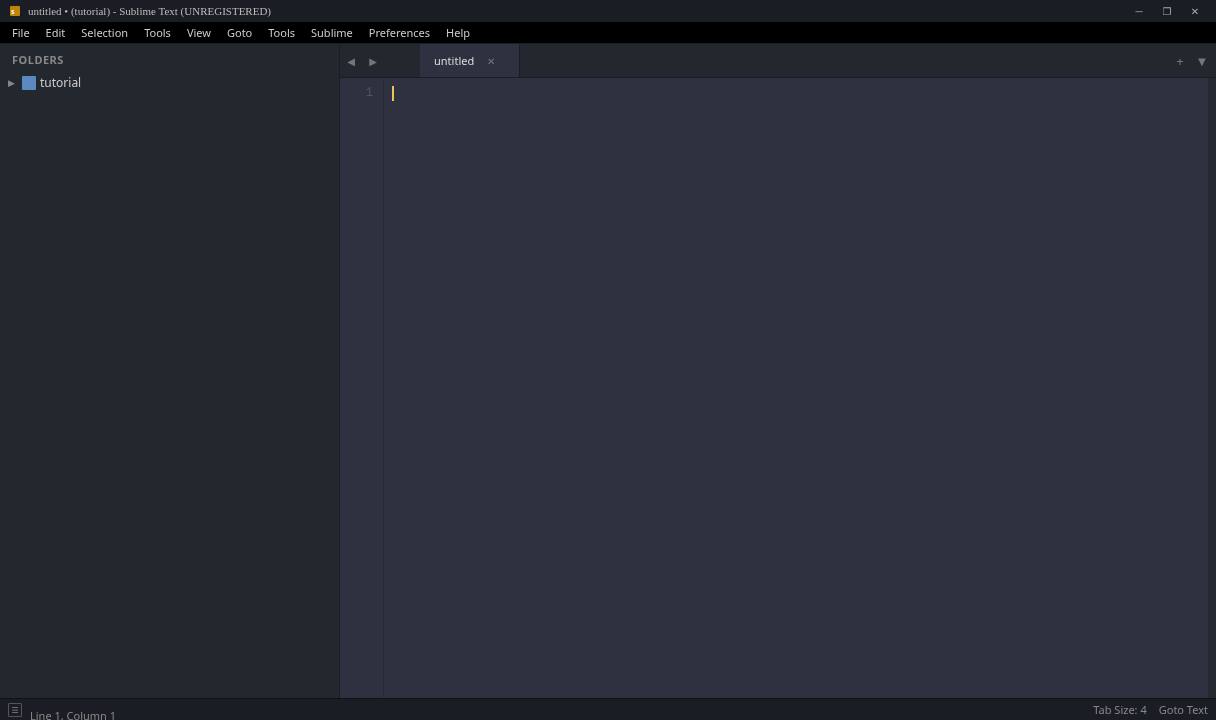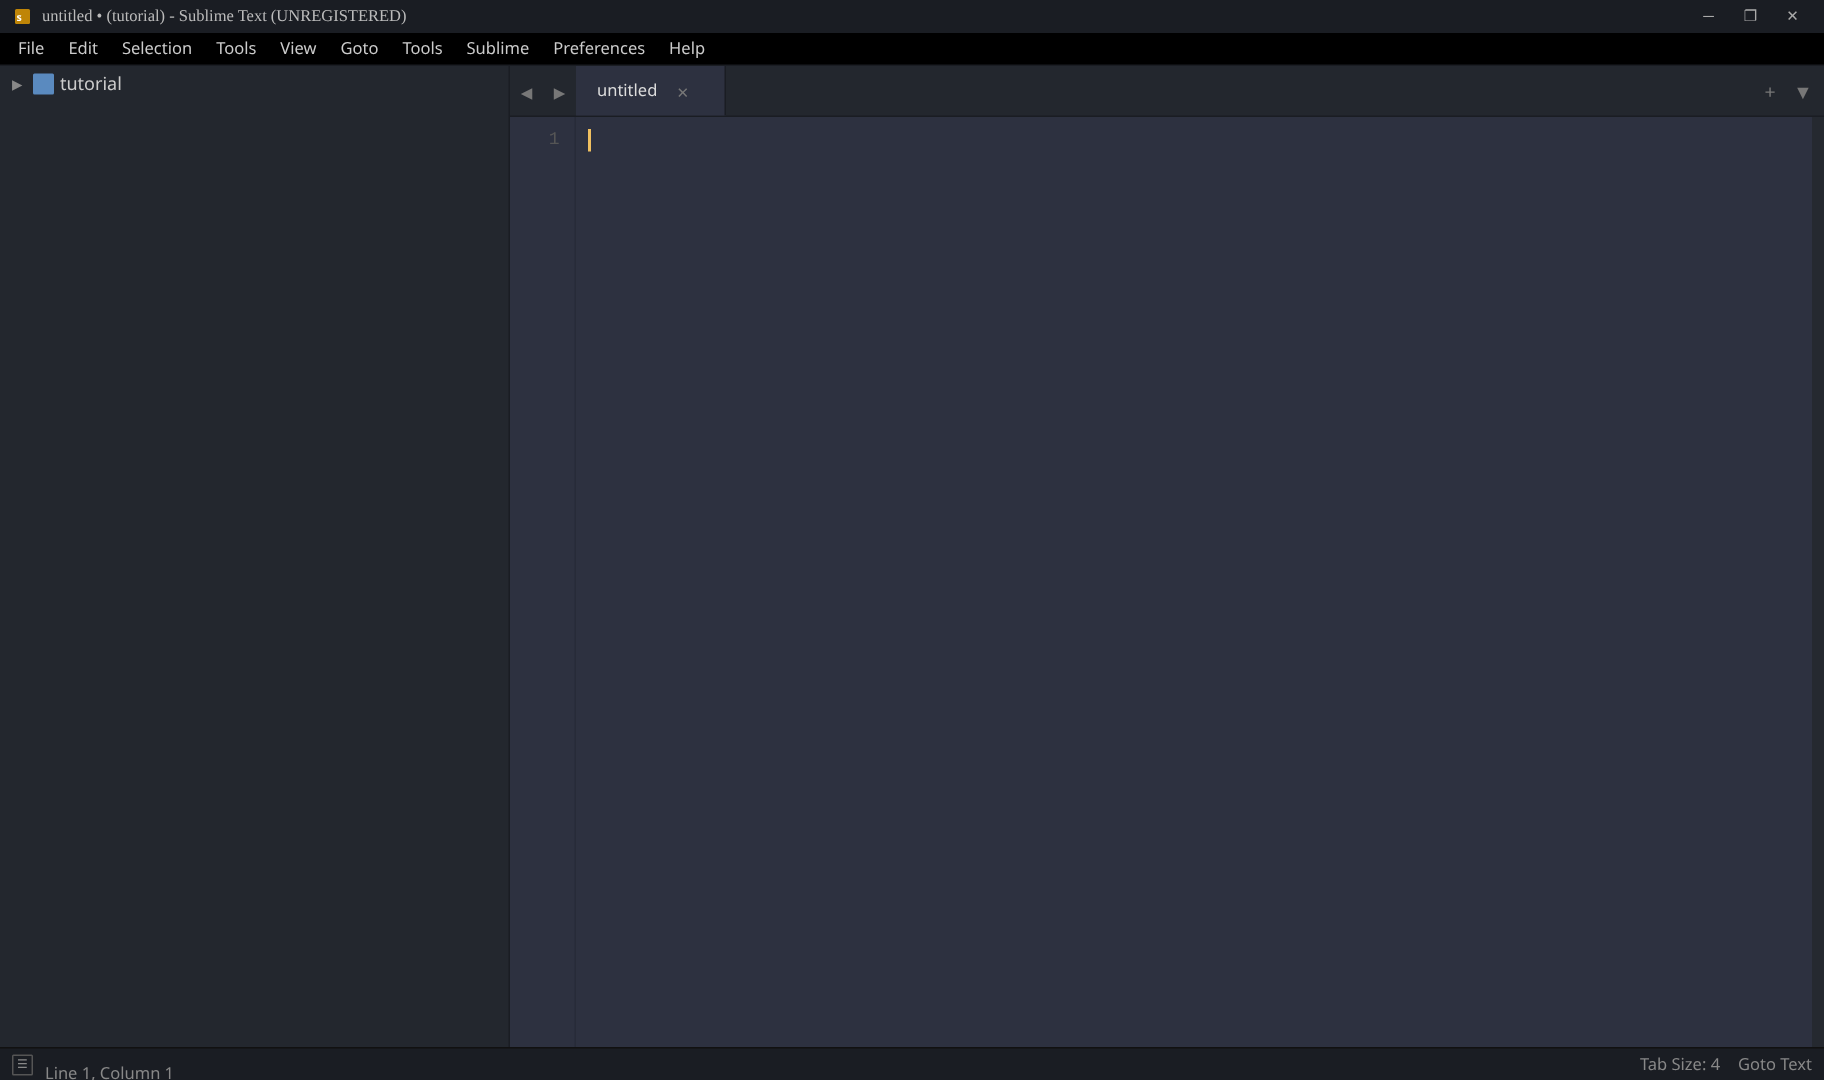--- a/index.html
+++ b/index.html
@@ -202,20 +202,21 @@
       padding: 0 14px;
       font-size: 11px;
       cursor: pointer;
       border-right: 1px solid #1a1d23;
       min-width: 100px;
     }
 
     .tab.active {
       background: #2d3140;
       color: #ddd;
+      margin-left: 36px;
     }
 
     .tab:not(.active) {
       background: #23272e;
       color: #888;
     }
 
     .tab-close {
       width: 14px;
       height: 14px;
@@ -384,20 +385,21 @@
   <span class="menu-item">Goto</span>
   <span class="menu-item">Tools</span>
   <span class="menu-item">Sublime</span>
   <span class="menu-item">Preferences</span>
   <span class="menu-item">Help</span>
 </div>
 
 <div id="main">
 
   <div id="sidebar">
+    <div id="folders-header">FOLDERS</div>
     <div id="folder-item">
       <span class="folder-arrow">▶</span>
       <div class="folder-icon"></div>
       <span class="folder-name">tutorial</span>
     </div>
   </div>
 
   <div id="tab-area">
 
     <div id="tabs-bar">

